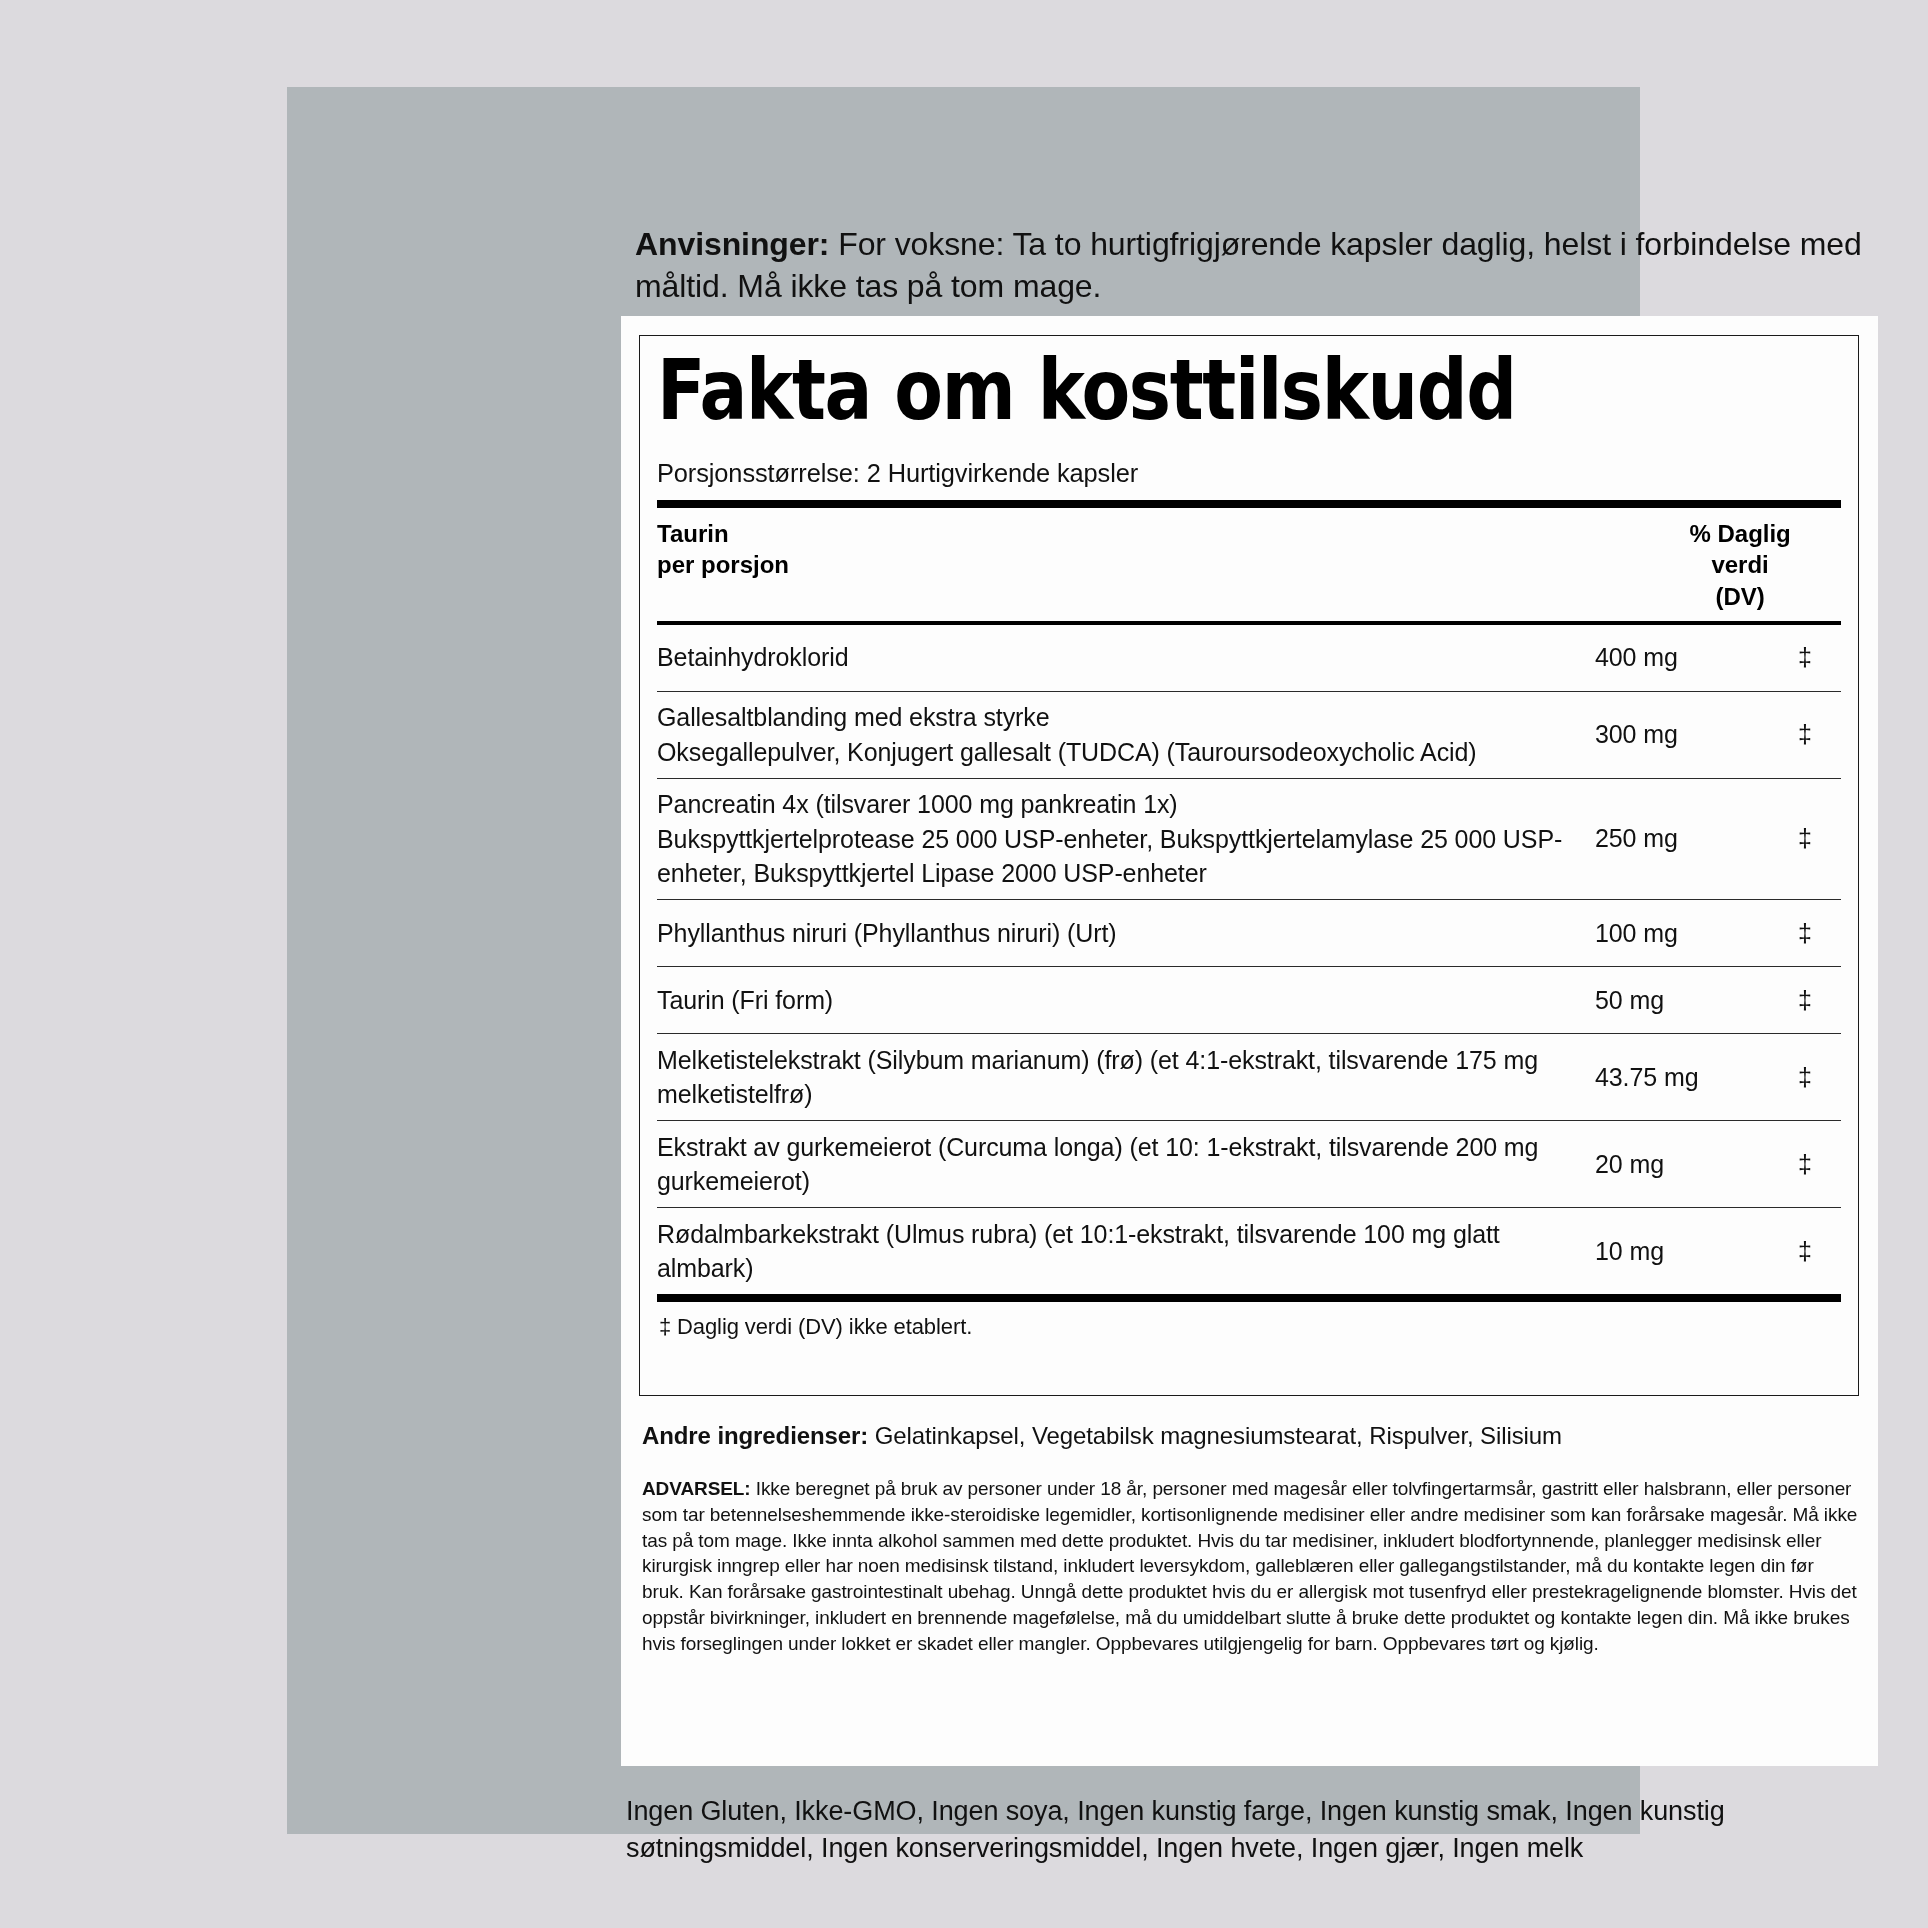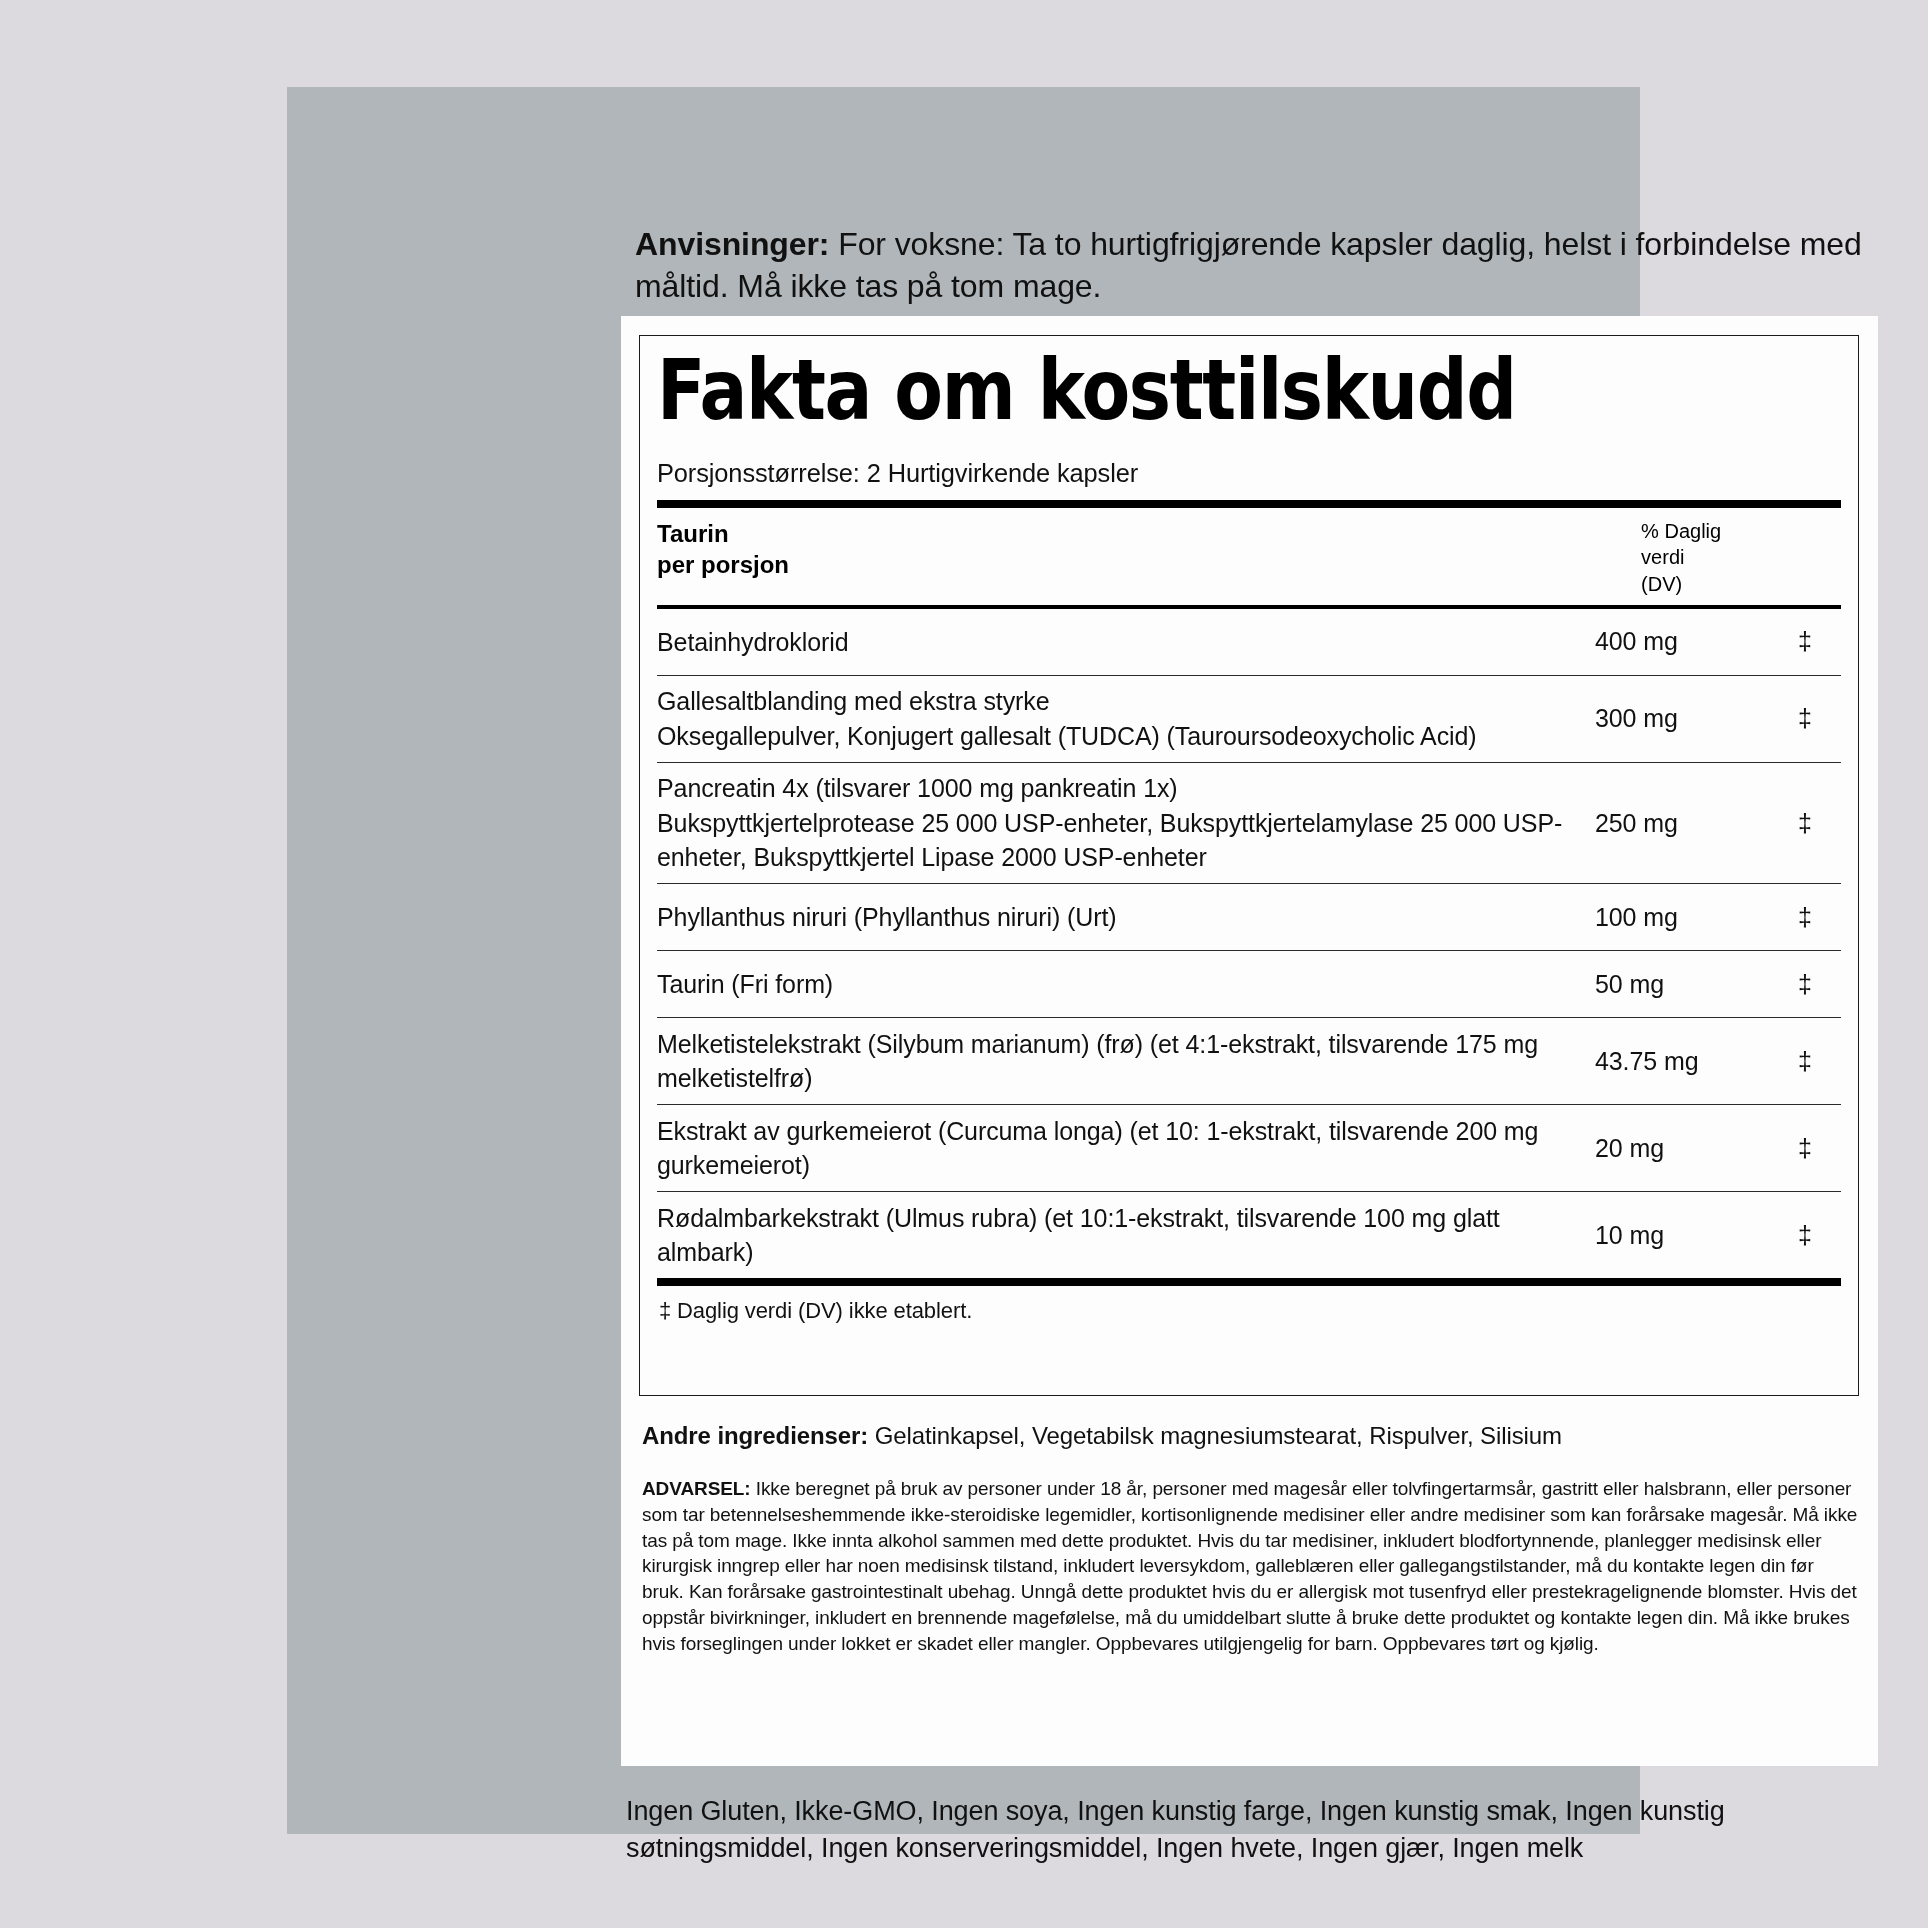--- a/index.html
+++ b/index.html
@@ -112,25 +112,25 @@
     padding: 9.4px 0 7.5px 0;
   }
   #head-left {
     font-weight: bold;
     font-size: 24px;
     line-height: 1.33;
     color: #000;
     flex: 1 1 auto;
   }
   #head-right {
-    font-weight: normal;
-    font-size: 20px;
+    font-weight: bold;
+    font-size: 24px;
     line-height: 1.33;
     color: #000;
-    text-align: left;
+    text-align: center;
     width: 198px;
     flex: 0 0 auto;
     padding-right: 1.9px;
   }
 
   
   .nutrient-row {
     display: flex;
     align-items: center;
     min-height: 49px;

